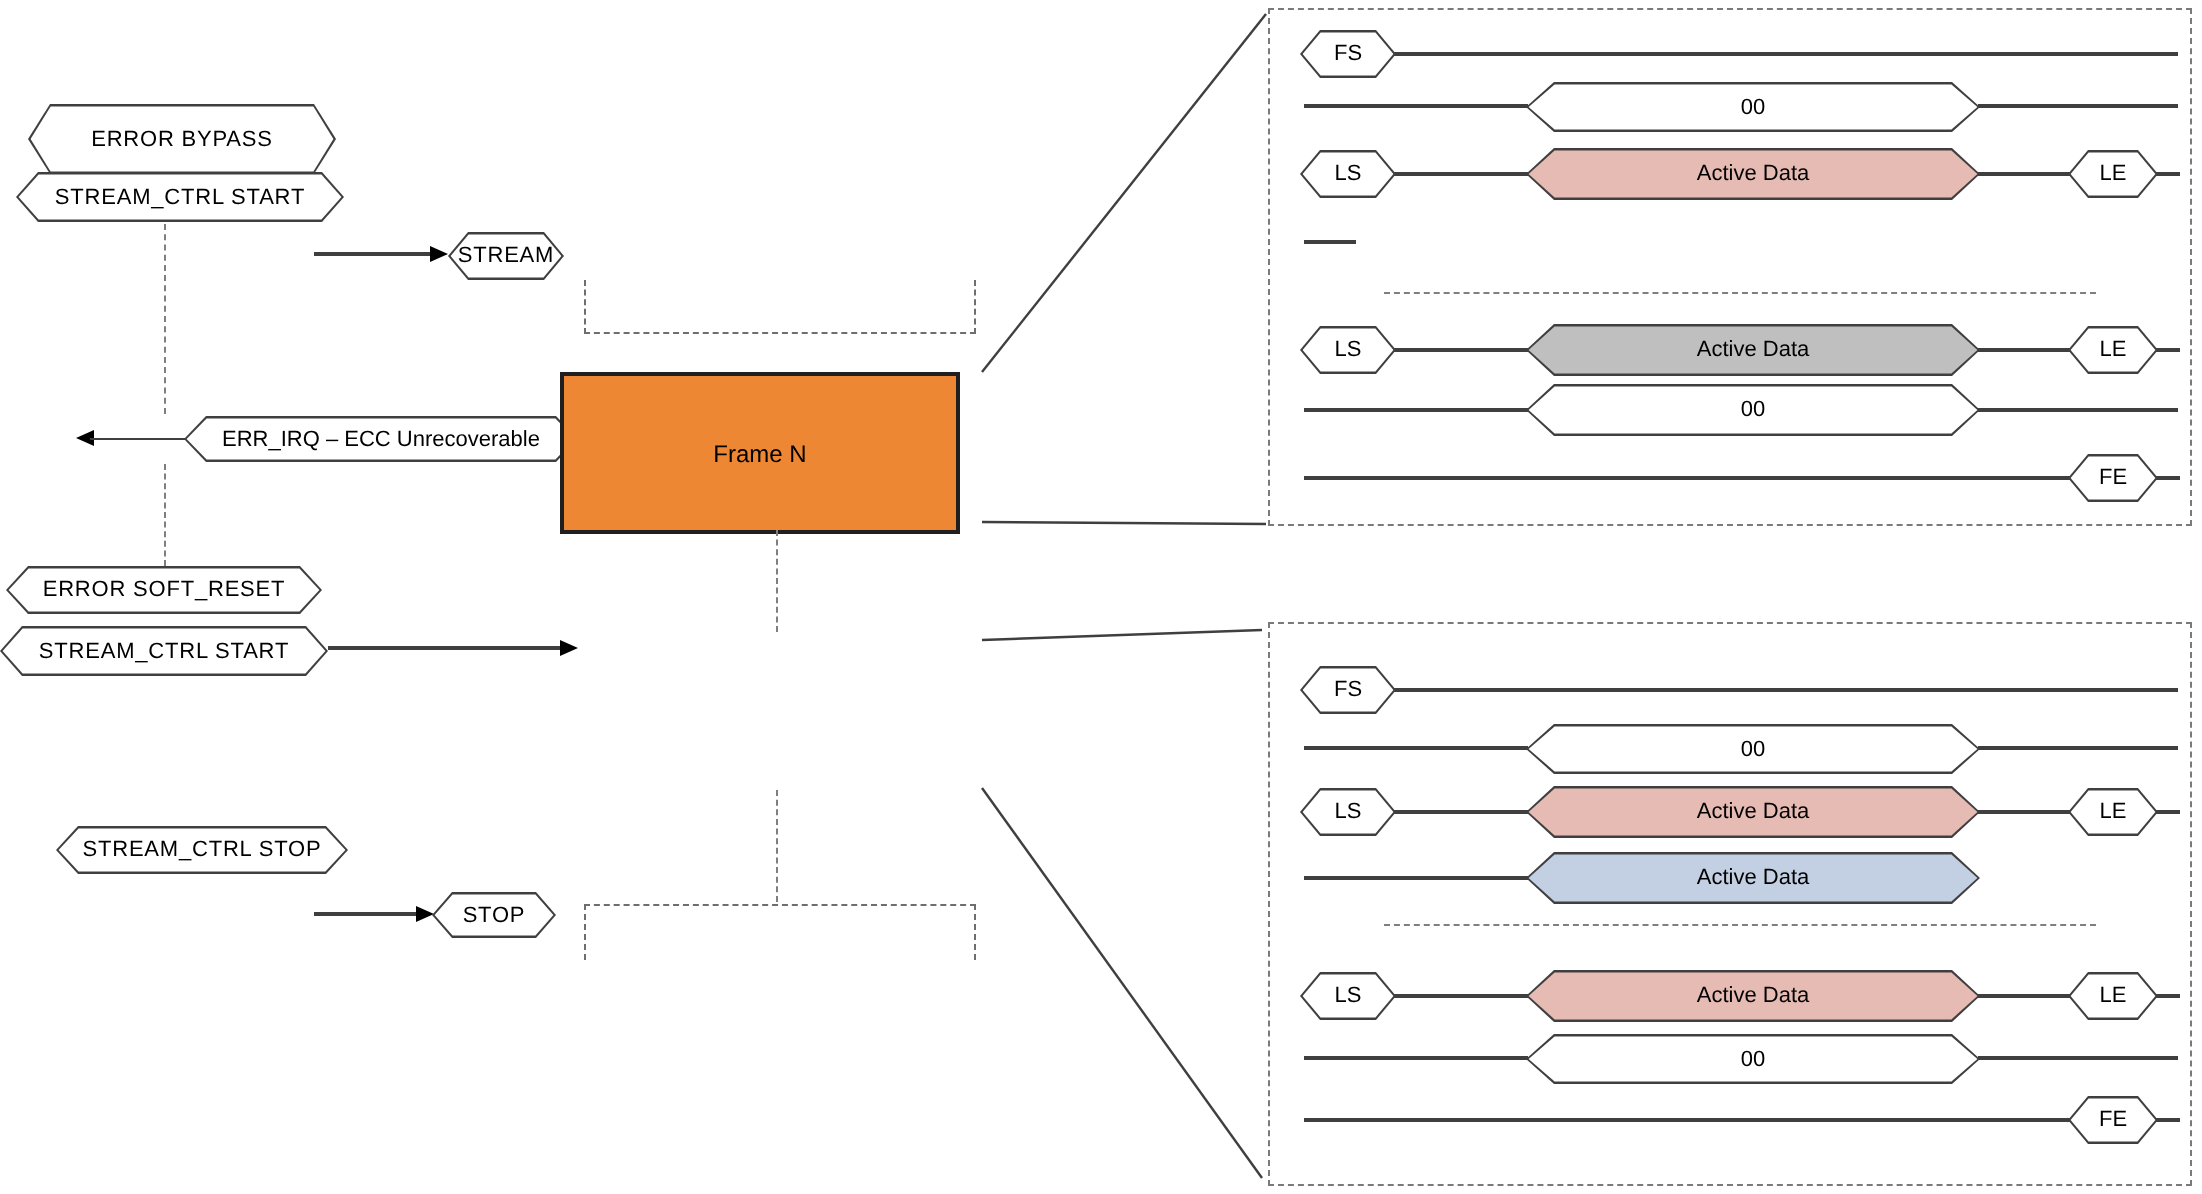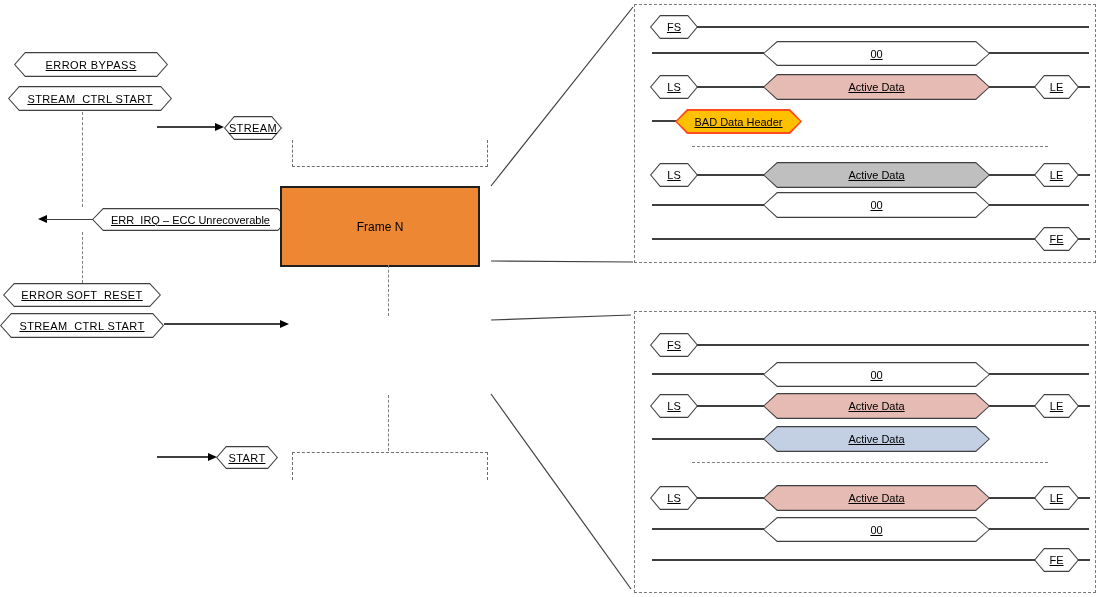--- a/index.html
+++ b/index.html
@@ -7,21 +7,21 @@
           font-family:"Liberation Sans","DejaVu Sans",sans-serif;overflow:hidden;}
 
   
   .hex{position:absolute;display:flex;align-items:center;justify-content:center;}
   .hexbg{position:absolute;inset:0;background:var(--bc,#3f3f3f);
          clip-path:polygon(var(--p) 0,calc(100% - var(--p)) 0,100% 50%,
                            calc(100% - var(--p)) 100%,var(--p) 100%,0 50%);}
   .hexin{position:absolute;inset:var(--bw,1.3px);background:var(--fill,#fff);
          clip-path:polygon(calc(var(--p) - 1px) 0,calc(100% - var(--p) + 1px) 0,100% 50%,
                            calc(100% - var(--p) + 1px) 100%,calc(var(--p) - 1px) 100%,0 50%);}
-  .lbl{position:relative;z-index:1;font-size:11px;color:#000;white-space:nowrap;text-decoration:underline;}
+  .lbl{position:relative;z-index:1;font-size:11px;color:#000;white-space:nowrap;}
   .ls05{letter-spacing:.4px;}
 
   .hline{position:absolute;height:1.3px;background:#3f3f3f;}
   .vdash{position:absolute;width:0;border-left:1.6px dashed #7f7f7f;}
   .hdash{position:absolute;height:0;border-top:1.8px dashed #7f7f7f;}
 
   .panel{position:absolute;border:1.7px dashed #7a7a7a;background:#fff;}
   .bracket-u{position:absolute;border-left:1.6px dashed #6e6e6e;
              border-right:1.6px dashed #6e6e6e;border-bottom:1.6px dashed #6e6e6e;}
   .bracket-n{position:absolute;border-left:1.6px dashed #6e6e6e;
@@ -42,21 +42,21 @@
 
 <div id="canvas">
 
   <svg class="conn" width="1101" height="597">
     <line x1="491" y1="186" x2="633" y2="7" stroke="#3f3f3f" stroke-width="1.2"></line>
     <line x1="491" y1="261" x2="633" y2="262" stroke="#3f3f3f" stroke-width="1.2"></line>
     <line x1="491" y1="320" x2="631" y2="315" stroke="#3f3f3f" stroke-width="1.2"></line>
     <line x1="491" y1="394" x2="631" y2="589" stroke="#3f3f3f" stroke-width="1.2"></line>
   </svg>
 
-  <div class="hex" style="left:14px;top:52px;width:154px;height:25px;--p:11px;">
+  <div class="hex" style="left:14px;top:52px;width:154px;height:35px;--p:11px;">
     <span class="hexbg"></span>
     <span class="hexin"></span>
     <span class="lbl ls05">ERROR BYPASS</span>
   </div>
 
   <div class="hex" style="left:8px;top:86px;width:164px;height:25px;--p:11px;">
     <span class="hexbg"></span>
     <span class="hexin"></span>
     <span class="lbl ls05">STREAM_CTRL START</span>
   </div>
@@ -87,27 +87,32 @@
   </div>
 
   <div class="hex" style="left:0px;top:313px;width:164px;height:25px;--p:11px;">
     <span class="hexbg"></span>
     <span class="hexin"></span>
     <span class="lbl ls05">STREAM_CTRL START</span>
   </div>
   <div class="hline" style="left:164px;top:323.4px;width:118px;"></div>
   <div class="ah-r" style="left:280px;top:319.5px;"></div>
 
+  <div class="hex" style="left:28px;top:413px;width:146px;height:24px;--p:11px;">
+    <span class="hexbg"></span>
+    <span class="hexin"></span>
+    <span class="lbl ls05">STREAM_CTRL STOP</span>
+  </div>
 
   <div class="hline" style="left:157px;top:456.4px;width:53px;"></div>
   <div class="ah-r" style="left:208px;top:452.5px;"></div>
   <div class="hex" style="left:216px;top:446px;width:62px;height:23px;--p:10px;">
     <span class="hexbg"></span>
     <span class="hexin"></span>
-    <span class="lbl ls05">START</span>
+    <span class="lbl ls05">STOP</span>
   </div>
 
   <div class="bracket-u" style="left:292px;top:140px;width:194px;height:26px;"></div>
 
   <div class="frame" style="left:280px;top:186px;width:196px;height:77px;background:var(--frame-n-fill);">
     <span>Frame N</span>
   </div>
 
   <div class="vdash" style="left:388px;top:265px;height:51px;"></div>
 
@@ -145,25 +150,20 @@
   </div>
   <div class="hline" style="left:989px;top:86.4px;width:47px;"></div>
   <div class="hex" style="left:1034px;top:75px;width:45px;height:24px;--p:10px;">
     <span class="hexbg"></span>
       <span class="hexin"></span>
     <span class="lbl">LE</span>
   </div>
   <div class="hline" style="left:1078px;top:86.4px;width:12px;"></div>
 
   <div class="hline" style="left:652px;top:120.4px;width:26px;"></div>
-  <div class="hex" style="left:675px;top:109px;width:127px;height:25px;--p:12px;--fill:var(--bad-header-fill);--bc:var(--bad-header-border);--bw:1.9px;">
-    <span class="hexbg"></span>
-      <span class="hexin"></span>
-    <span class="lbl">BAD Data Header</span>
-  </div>
 
   <div class="hdash" style="left:692px;top:146px;width:356px;"></div>
 
   <div class="hex" style="left:650px;top:163px;width:48px;height:24px;--p:10px;">
     <span class="hexbg"></span>
       <span class="hexin"></span>
     <span class="lbl">LS</span>
   </div>
   <div class="hline" style="left:697px;top:174.4px;width:67px;"></div>
   <div class="hex" style="left:763px;top:162px;width:227px;height:26px;--p:14px;--fill:var(--active-data-gray);">

